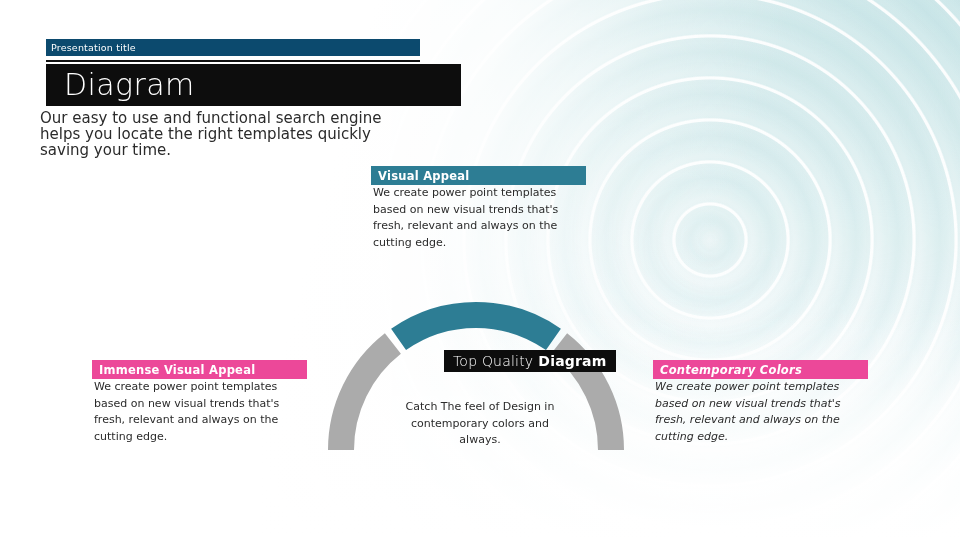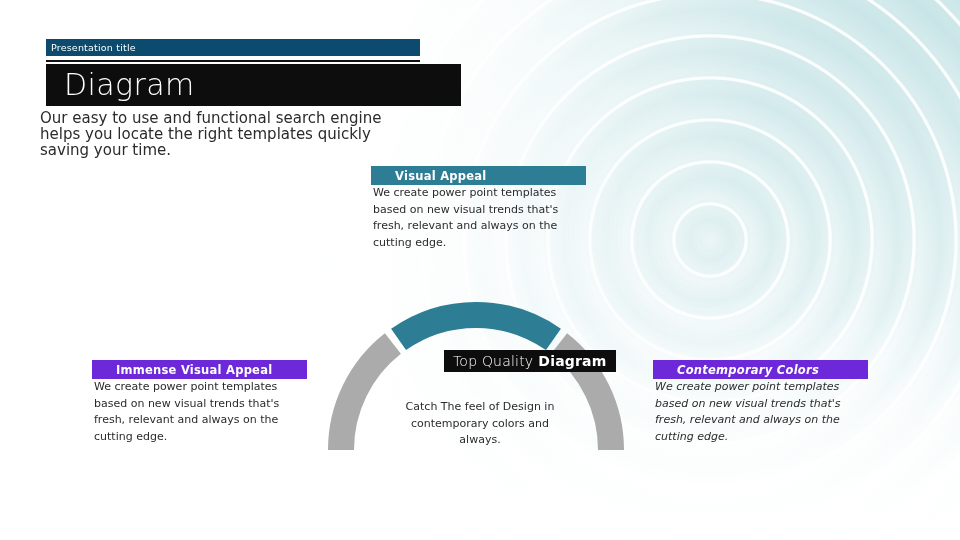--- a/index.html
+++ b/index.html
@@ -76,25 +76,25 @@
   }
   .subtitle{
     position:absolute;left:40px;top:110px;width:356px;
     color:#2b2b2b;font-size:15px;line-height:16px;
   }
 
   
   .callout{position:absolute;}
   .callout .cap{
     display:flex;align-items:center;
-    height:19px;padding-left:24px;
+    height:19px;padding-left:7px;
     color:#ffffff;font-size:11.5px;font-weight:bold;letter-spacing:.25px;
     white-space:nowrap;
   }
-  .callout .cap.dark{background:#6d28d9;}
+  .callout .cap.dark{background:#ec4899;}
   .callout .cap.teal{background:#2d7d94;}
   .callout .body{
     padding-left:2px;
     color:#2b2b2b;font-size:11px;line-height:16.5px;
   }
 
   #callout-visual-appeal{left:371px;top:166px;width:215px;}
   #callout-immense{left:92px;top:360px;width:215px;}
   #callout-contemporary{left:653px;top:360px;width:215px;font-style:italic;}
 

